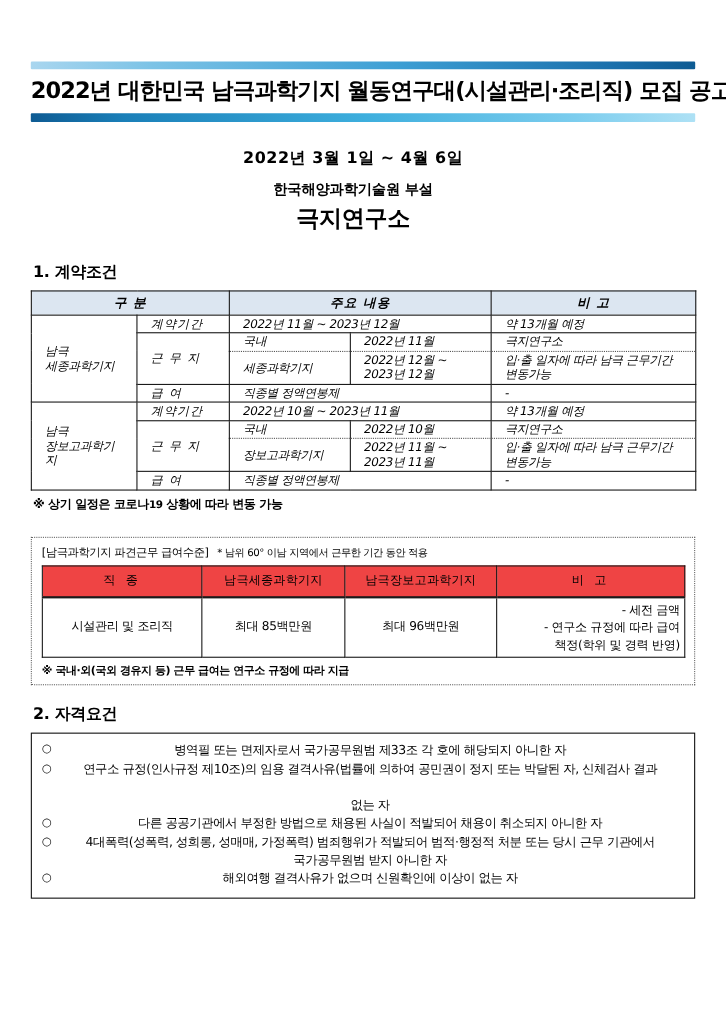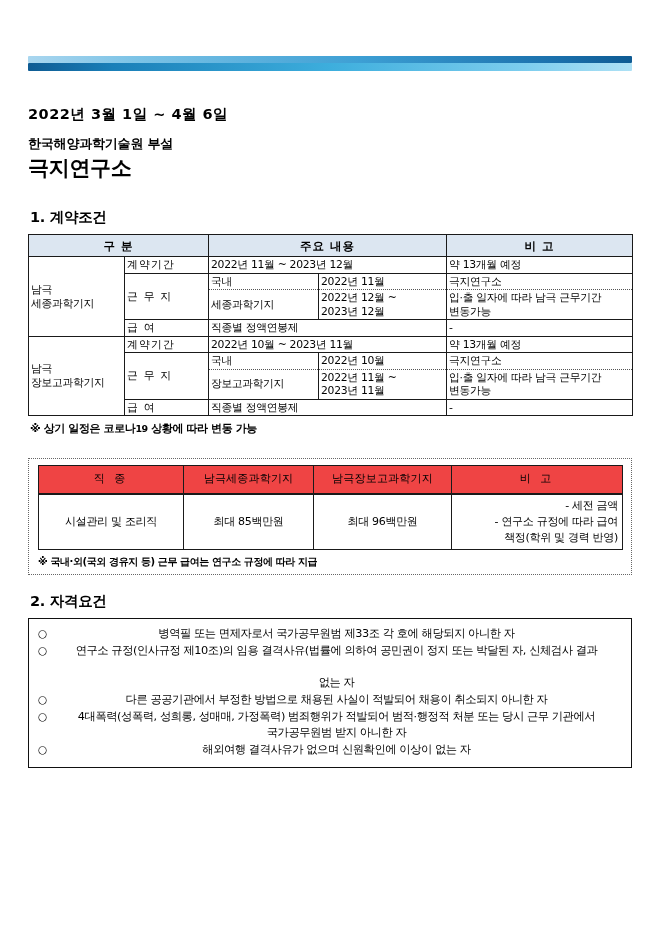--- a/index.html
+++ b/index.html
@@ -44,22 +44,22 @@
     font-weight: 700;
     letter-spacing: -0.9px;
     line-height: 1;
     padding: 9px 0 10px 0;
     white-space: nowrap;
     font-family: "DejaVu Sans", "Liberation Sans", sans-serif;
   }
 
   
   .meta {
-    text-align: left;
-    margin-top: 36px;
+    text-align: center;
+    margin-top: 26px;
     padding-right: 18px;
   }
   .meta-date {
     font-size: 14.5px;
     font-weight: 700;
     letter-spacing: 0.5px;
     line-height: 1.1;
   }
   .meta-org {
     font-size: 13px;
@@ -90,23 +90,24 @@
   table.tbl {
     border-collapse: collapse;
     width: 100%;
     table-layout: fixed;
     font-size: 10.8px;
     letter-spacing: -0.3px;
   }
   table.tbl td, table.tbl th {
     border: 1px solid #1a1a1a;
     vertical-align: middle;
-    padding: 1px 2px;
+    padding: 1px 12px;
     line-height: 1.25;
     font-weight: 400;
+    font-style: italic;
   }
   table.tbl thead th {
     background: #dce6f1;
     font-weight: 700;
     font-size: 11.5px;
     letter-spacing: 1px;
     height: 19px;
   }
   table.tbl .lbl {
     font-weight: 400;
@@ -197,20 +198,21 @@
   }
   .qual-text { flex: 1 1 auto; text-align: center; }
 </style>
 </head>
 <body>
 
 <div class="page">
 
   <div class="banner">
     <div class="bar-top"></div>
+    <div class="banner-title">2022년 대한민국 남극과학기지 월동연구대(시설관리·조리직) 모집 공고</div>
     <div class="bar-bottom"></div>
   </div>
 
   <div class="meta">
     <div class="meta-date">2022년  3월  1일  ~  4월  6일</div>
     <div class="meta-org">한국해양과학기술원 부설</div>
     <div class="meta-inst">극지연구소</div>
   </div>
 
   <div class="section-heading sec1">1. 계약조건</div>
@@ -296,20 +298,23 @@
         <td>-</td>
       </tr>
     </tbody>
   </table>
 
   <div class="note">
     <span>※ 상기 일정은 코로나</span><span class="sm">19</span><span> 상황에 따라 변동 가능</span>
   </div>
 
   <div class="salary-box">
+    <div class="salary-cap">
+      <span>[남극과학기지 파견근무 급여수준]</span><span class="star">* 남위 60° 이남 지역에서 근무한 기간 동안 적용</span>
+    </div>
     <table class="stbl">
       <colgroup>
         <col style="width:145px">
         <col style="width:130px">
         <col style="width:138px">
         <col style="width:171px">
       </colgroup>
       <thead>
         <tr>
           <th class="spaced">직  종</th>

